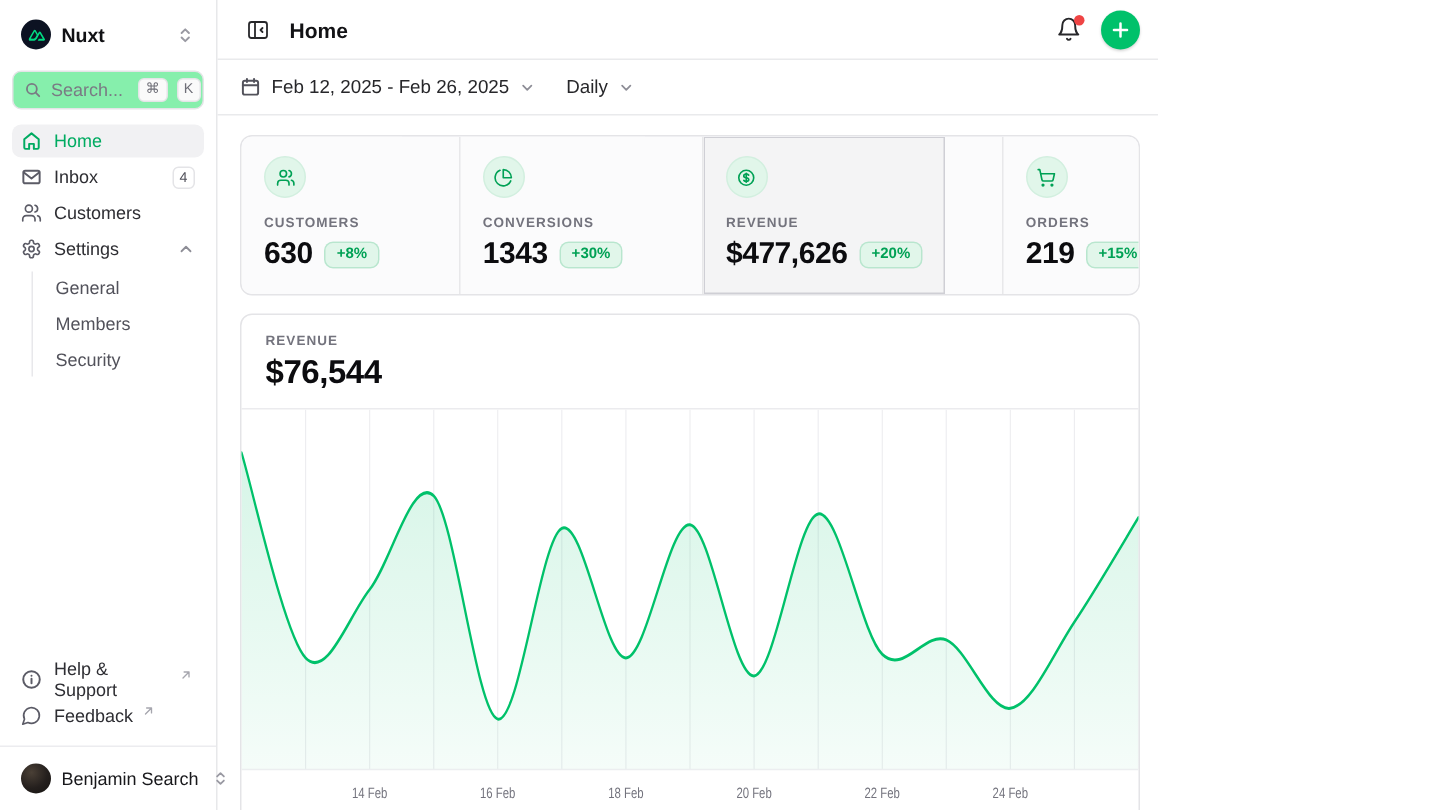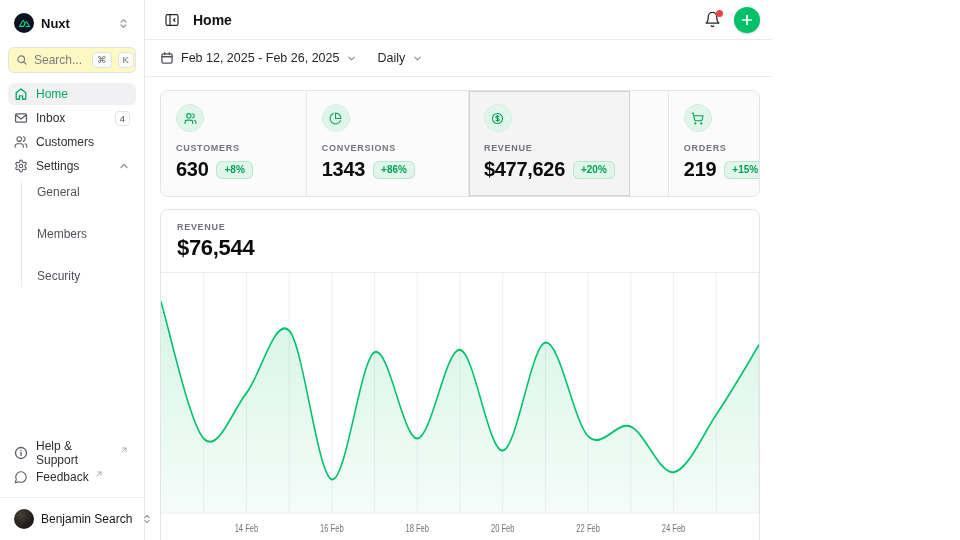--- a/index.html
+++ b/index.html
@@ -10,38 +10,38 @@
   
   .sidebar { width:145px; min-width:145px; height:100%; border-right:1px solid #e7e8ea;
     display:flex; flex-direction:column; padding:8px; background:#fff; }
   .brand-row { display:flex; align-items:center; gap:7px; padding:5px 4px 5px 6px; margin-bottom:9px; }
   .logo-circle { width:20px; height:20px; border-radius:50%; background:#0c1222; display:flex;
     align-items:center; justify-content:center; flex:none; }
   .brand-name { font-size:13px; font-weight:700; color:#111114; }
   .selector-btn { margin-left:auto; background:none; border:none; color:#9a9aa3; cursor:pointer;
     display:flex; align-items:center; padding:2px; }
   .searchbox { display:flex; align-items:center; gap:6px; height:26px; border:1px solid #e4e4e7;
-    border-radius:6px; padding:0 15px 0 7px; color:#7a7a84; margin-bottom:10px; background:#fef9c3; }
+    border-radius:6px; padding:0 15px 0 7px; color:#7a7a84; margin-bottom:10px; background:#86efac; }
   .searchbox input { border:none; outline:none; width:52px; font-size:12px; background:transparent;
     font-family:inherit; color:#3f3f46; }
   .searchbox input::placeholder { color:#7a7a84; }
   .kbd { font-size:9.5px; color:#6f6f78; border:1px solid #e4e4e7; background:#fafafa;
     border-radius:4px; padding:1px 4px; line-height:12px; }
   .nav { display:flex; flex-direction:column; gap:2px; }
   .nav-item { display:flex; align-items:center; gap:8px; height:22px; padding:0 6px; border-radius:6px;
     font-size:12px; font-weight:500; color:#2e2e33; cursor:pointer; border:none; background:none;
     font-family:inherit; text-align:left; width:100%; }
   .nav-item .nicon { display:flex; color:#5b5b66; flex:none; }
   .nav-item.active { background:#f1f1f3; color:#00ab61; }
   .nav-item.active .nicon { color:#00ab61; }
   .mini-badge { margin-left:auto; font-size:9.5px; color:#52525b; border:1px solid #e4e4e7;
     border-radius:4px; padding:0 4px; line-height:13px; background:#fff; }
   .chev-right { margin-left:auto; color:#8e8e97; display:flex; }
   .subnav { margin:2px 0 2px 13px; border-left:1px solid #e8e8eb; padding-left:11px;
-    display:flex; flex-direction:column; gap:20px; }
+    display:flex; flex-direction:column; gap:2px; }
   .subnav .nav-item { color:#52525b; font-weight:400; padding:0 4px; }
   .sidebar-footer { margin-top:auto; display:flex; flex-direction:column; gap:2px; }
   .ext-arrow { color:#a6a6ae; display:flex; position:relative; top:-3px; left:-2px; }
   .side-divider { border-top:1px solid #ececef; margin:7px -8px 6px -8px; }
   .user-row { display:flex; align-items:center; gap:7px; padding:3px 6px; border-radius:6px; cursor:pointer;
     background:none; border:none; width:100%; font-family:inherit; }
   .avatar { width:20px; height:20px; border-radius:50%; flex:none;
     background:radial-gradient(circle at 35% 30%, #4a4036 0%, #241f1d 55%, #15120f 100%); }
   .user-name { font-size:12px; font-weight:500; color:#18181b; white-space:nowrap; }
 
@@ -307,21 +307,21 @@
         <div class="stat-card">
           <span class="stat-icon">
             <svg width="13" height="13" viewBox="0 0 24 24" fill="none" stroke="currentColor" stroke-width="2" stroke-linecap="round" stroke-linejoin="round">
                 <path d="M21.21 15.89A10 10 0 1 1 8 2.83"></path>
                 <path d="M22 12A10 10 0 0 0 12 2v10z"></path>
               </svg>
           </span>
           <div class="stat-label">Conversions</div>
           <div class="stat-value-row">
             <span class="stat-value">1343</span>
-            <span class="delta-badge">+86%</span>
+            <span class="delta-badge">+30%</span>
           </div>
         </div>
 
         <div class="stat-card selected">
           <span class="stat-icon">
             <svg width="13" height="13" viewBox="0 0 24 24" fill="none" stroke="currentColor" stroke-width="2" stroke-linecap="round" stroke-linejoin="round">
                 <circle cx="12" cy="12" r="9.2"></circle>
                 <path d="M12 6.6v10.8"></path>
                 <path d="M15 8.8c-.7-.8-1.8-1.2-3-1.2-1.8 0-3.1.9-3.1 2.2s1.3 1.9 3.1 2.2 3.1.9 3.1 2.2-1.3 2.2-3.1 2.2c-1.2 0-2.3-.4-3-1.2"></path>
               </svg>

